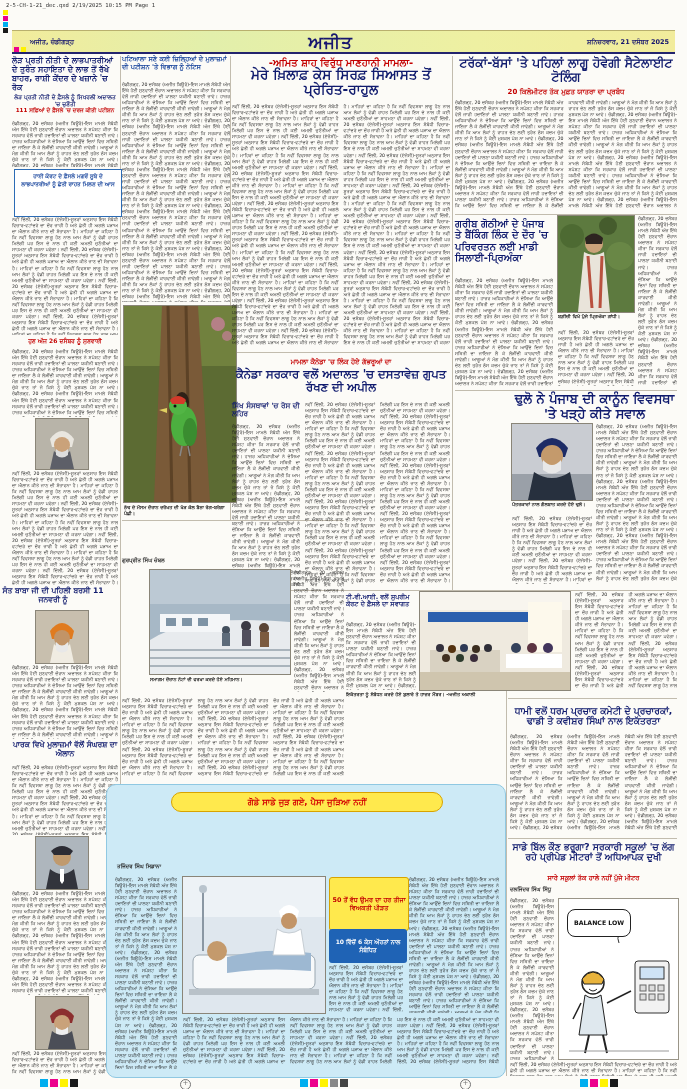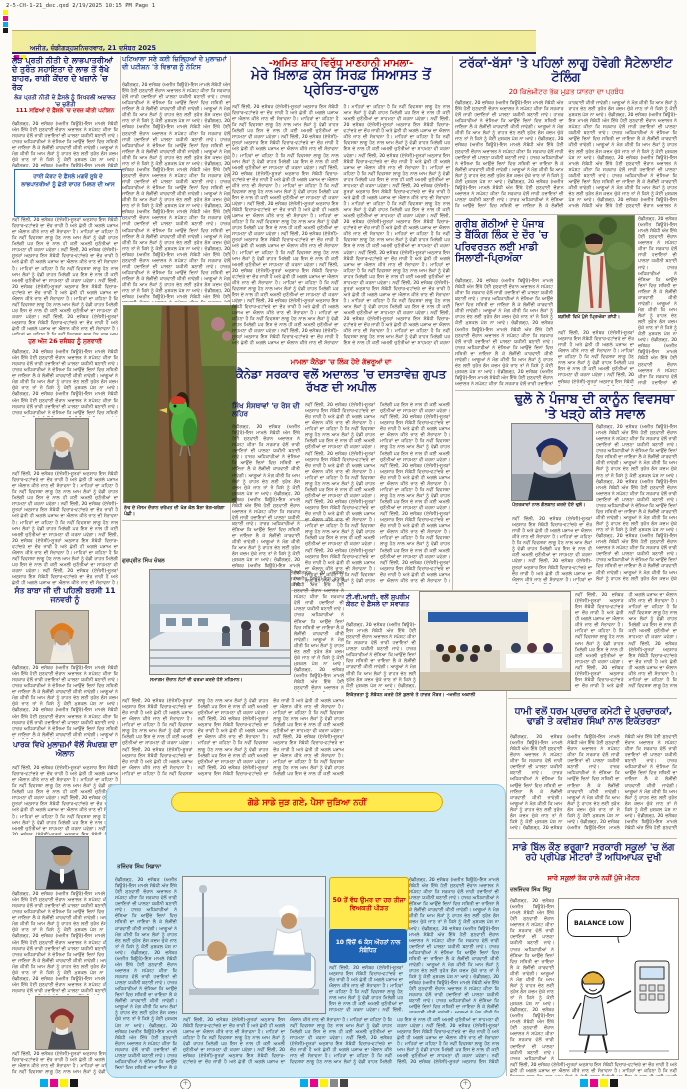--- a/index.html
+++ b/index.html
@@ -11,24 +11,24 @@
   .c3{column-count:3;column-gap:5px;}
   .headline{font-weight:bold;color:#101b6e;line-height:1.14;}
   .red{color:#c40000;}
   .navy{color:#101b6e;}
   .center{text-align:center;}
   .cap{font-size:4.8px;font-weight:bold;color:#141414;line-height:1.25;overflow:hidden;}
   .byline{font-size:5.4px;font-weight:bold;color:#222;}
   .ph{position:absolute;overflow:hidden;box-shadow:0 0 0 1px #8a8578;background:#cfcabc;}
   .vr{position:absolute;width:1px;background:#c2bcae;}
   .hrule{position:absolute;height:1px;background:#c2bcae;}
-  .masthead{position:absolute;left:12px;top:30px;width:524px;height:21px;
+  .masthead{position:absolute;left:12px;top:30px;width:663px;height:21px;
             background:linear-gradient(90deg,#f2ec9c,#e2efab 30%,#eef0a2 70%,#f2ec9c);
             border-top:1px solid #b9b06e;border-bottom:2px solid #23246e;
-            display:flex;align-items:flex-end;}
+            display:flex;align-items:center;}
   .mast-title{flex:1;text-align:center;font-size:17px;font-weight:bold;color:#16166e;letter-spacing:1px;}
   .mast-side{font-size:6.5px;font-weight:bold;color:#16166e;white-space:nowrap;}
   .highlightbox{border:1px solid #2b6bb5;background:#ffffff;color:#17449c;font-weight:bold;
                 font-size:5.6px;line-height:1.35;padding:3px;text-align:center;overflow:hidden;}
   .statY{background:#ffe94d;border:1px solid #d8a300;color:#c40000;font-weight:bold;
          font-size:6.4px;line-height:1.3;text-align:center;display:flex;align-items:center;
          justify-content:center;padding:2px;overflow:hidden;border-radius:3px;}
   .statB{background:#1f63b5;color:#ffffff;font-weight:bold;font-size:6px;line-height:1.3;
          text-align:center;display:flex;align-items:center;justify-content:center;padding:2px;
          overflow:hidden;border-radius:3px;}
@@ -56,20 +56,21 @@
   <div class="prepress">2-5-CH-1-21_dec.qxd   2/19/2025   10:15 PM   Page 1</div>
   <div class="sqs" style="left:3px;top:10px;background:#fff200"></div>
   <div class="sqs" style="left:3px;top:16px;background:#ec008c"></div>
   <div class="sqs" style="left:3px;top:22px;background:#00aeef"></div>
   <div class="sqs" style="left:3px;top:28px;background:#1a1a1a"></div>
 
   <div class="masthead">
     <div class="sqs" style="left:2px;top:8px;background:#ec008c;position:relative;display:inline-block"></div>
     <div class="sqs" style="left:4px;top:8px;background:#fff200;position:relative;display:inline-block"></div>
     <span class="mast-side" style="margin-left:8px">ਅਜੀਤ, ਚੰਡੀਗੜ੍ਹ</span>
+    <span class="mast-title">ਅਜੀਤ</span>
     <span class="mast-side" style="margin-right:6px">ਸ਼ਨਿਚਰਵਾਰ, 21 ਦਸੰਬਰ 2025</span>
   </div>
 
   <div class="vr" style="left:120px;top:56px;height:1018px"></div>
   <div class="vr" style="left:230px;top:56px;height:464px"></div>
   <div class="vr" style="left:452px;top:56px;height:534px"></div>
   <div class="vr" style="left:506px;top:592px;height:484px"></div>
   <div class="hrule" style="left:232px;top:352px;width:218px"></div>
   <div class="hrule" style="left:455px;top:214px;width:222px"></div>
   <div class="hrule" style="left:455px;top:390px;width:222px"></div>
@@ -91,21 +92,21 @@
     <svg width="52" height="50">
       <rect width="52" height="50" fill="#b8b4a9"></rect>
         <path d="M14 20 q12 -16 24 0 l-2 8 h-20 z" fill="#e9e6df"></path>
       <circle cx="26" cy="26" r="8" fill="#caa27a"></circle>
         <path d="M18 32 q8 8 16 0 l4 18 h-24 z" fill="#5d5f68"></path>
       <path d="M20 30 q6 6 12 0 l0 6 q-6 5 -12 0 z" fill="#ddd"></path>
     </svg>
   </div>
   <div class="abs bodytxt" style="left:12px;top:471px;width:106px;height:114px">ਨਵੀਂ ਦਿੱਲੀ, 20 ਦਸੰਬਰ (ਏਜੰਸੀ)-ਸੂਤਰਾਂ ਅਨੁਸਾਰ ਇਸ ਸੰਬੰਧੀ ਵਿਚਾਰ-ਵਟਾਂਦਰੇ ਦਾ ਦੌਰ ਜਾਰੀ ਹੈ ਅਤੇ ਛੇਤੀ ਹੀ ਅਗਲੇ ਪੜਾਅ ਦਾ ਐਲਾਨ ਕੀਤੇ ਜਾਣ ਦੀ ਸੰਭਾਵਨਾ ਹੈ। ਮਾਹਿਰਾਂ ਦਾ ਕਹਿਣਾ ਹੈ ਕਿ ਨਵੀਂ ਵਿਵਸਥਾ ਲਾਗੂ ਹੋਣ ਨਾਲ ਆਮ ਲੋਕਾਂ ਨੂੰ ਵੱਡੀ ਰਾਹਤ ਮਿਲੇਗੀ ਪਰ ਇਸ ਦੇ ਨਾਲ ਹੀ ਕਈ ਅਮਲੀ ਚੁਣੌਤੀਆਂ ਦਾ ਸਾਹਮਣਾ ਵੀ ਕਰਨਾ ਪਵੇਗਾ। ਨਵੀਂ ਦਿੱਲੀ, 20 ਦਸੰਬਰ (ਏਜੰਸੀ)-ਸੂਤਰਾਂ ਅਨੁਸਾਰ ਇਸ ਸੰਬੰਧੀ ਵਿਚਾਰ-ਵਟਾਂਦਰੇ ਦਾ ਦੌਰ ਜਾਰੀ ਹੈ ਅਤੇ ਛੇਤੀ ਹੀ ਅਗਲੇ ਪੜਾਅ ਦਾ ਐਲਾਨ ਕੀਤੇ ਜਾਣ ਦੀ ਸੰਭਾਵਨਾ ਹੈ। ਮਾਹਿਰਾਂ ਦਾ ਕਹਿਣਾ ਹੈ ਕਿ ਨਵੀਂ ਵਿਵਸਥਾ ਲਾਗੂ ਹੋਣ ਨਾਲ ਆਮ ਲੋਕਾਂ ਨੂੰ ਵੱਡੀ ਰਾਹਤ ਮਿਲੇਗੀ ਪਰ ਇਸ ਦੇ ਨਾਲ ਹੀ ਕਈ ਅਮਲੀ ਚੁਣੌਤੀਆਂ ਦਾ ਸਾਹਮਣਾ ਵੀ ਕਰਨਾ ਪਵੇਗਾ। ਨਵੀਂ ਦਿੱਲੀ, 20 ਦਸੰਬਰ (ਏਜੰਸੀ)-ਸੂਤਰਾਂ ਅਨੁਸਾਰ ਇਸ ਸੰਬੰਧੀ ਵਿਚਾਰ-ਵਟਾਂਦਰੇ ਦਾ ਦੌਰ ਜਾਰੀ ਹੈ ਅਤੇ ਛੇਤੀ ਹੀ ਅਗਲੇ ਪੜਾਅ ਦਾ ਐਲਾਨ ਕੀਤੇ ਜਾਣ ਦੀ ਸੰਭਾਵਨਾ ਹੈ। ਮਾਹਿਰਾਂ ਦਾ ਕਹਿਣਾ ਹੈ ਕਿ ਨਵੀਂ ਵਿਵਸਥਾ ਲਾਗੂ ਹੋਣ ਨਾਲ ਆਮ ਲੋਕਾਂ ਨੂੰ ਵੱਡੀ ਰਾਹਤ ਮਿਲੇਗੀ ਪਰ ਇਸ ਦੇ ਨਾਲ ਹੀ ਕਈ ਅਮਲੀ ਚੁਣੌਤੀਆਂ ਦਾ ਸਾਹਮਣਾ ਵੀ ਕਰਨਾ ਪਵੇਗਾ। ਨਵੀਂ ਦਿੱਲੀ, 20 ਦਸੰਬਰ (ਏਜੰਸੀ)-ਸੂਤਰਾਂ ਅਨੁਸਾਰ ਇਸ ਸੰਬੰਧੀ ਵਿਚਾਰ-ਵਟਾਂਦਰੇ ਦਾ ਦੌਰ ਜਾਰੀ ਹੈ ਅਤੇ ਛੇਤੀ ਹੀ ਅਗਲੇ ਪੜਾਅ ਦਾ ਐਲਾਨ ਕੀਤੇ ਜਾਣ ਦੀ ਸੰਭਾਵਨਾ ਹੈ। ਮਾਹਿਰਾਂ ਦਾ ਕਹਿਣਾ ਹੈ ਕਿ ਨਵੀਂ ਵਿਵਸਥਾ ਲਾਗੂ ਹੋਣ ਨਾਲ ਆਮ ਲੋਕਾਂ ਨੂੰ ਵੱਡੀ ਰਾਹਤ ਮਿਲੇਗੀ ਪਰ ਇਸ ਦੇ ਨਾਲ ਹੀ ਕਈ ਅਮਲੀ ਚੁਣੌਤੀਆਂ ਦਾ ਸਾਹਮਣਾ ਵੀ ਕਰਨਾ ਪਵੇਗਾ। ਨਵੀਂ ਦਿੱਲੀ, 20 ਦਸੰਬਰ (ਏਜੰਸੀ)-ਸੂਤਰਾਂ ਅਨੁਸਾਰ ਇਸ ਸੰਬੰਧੀ ਵਿਚਾਰ-ਵਟਾਂਦਰੇ ਦਾ ਦੌਰ ਜਾਰੀ ਹੈ ਅਤੇ ਛੇਤੀ ਹੀ ਅਗਲੇ ਪੜਾਅ ਦਾ ਐਲਾਨ ਕੀਤੇ ਜਾਣ ਦੀ ਸੰਭਾਵਨਾ ਹੈ। ਮਾਹਿਰਾਂ ਦਾ ਕਹਿਣਾ ਹੈ ਕਿ ਨਵੀਂ ਵਿਵਸਥਾ ਲਾਗੂ ਹੋਣ ਨਾਲ ਆਮ ਲੋਕਾਂ ਨੂੰ ਵੱਡੀ ਰਾਹਤ ਮਿਲੇਗੀ ਪਰ ਇਸ ਦੇ ਨਾਲ ਹੀ ਕਈ ਅਮਲੀ ਚੁਣੌਤੀਆਂ ਦਾ ਸਾਹਮਣਾ ਵੀ ਕਰਨਾ ਪਵੇਗਾ। ਨਵੀਂ ਦਿੱਲੀ, 20 ਦਸੰਬਰ (ਏਜੰਸੀ)-ਸੂਤਰਾਂ ਅਨੁਸਾਰ ਇਸ ਸੰਬੰਧੀ ਵਿਚਾਰ-ਵਟਾਂਦਰੇ ਦਾ ਦੌਰ ਜਾਰੀ ਹੈ ਅਤੇ ਛੇਤੀ ਹੀ ਅਗਲੇ ਪੜਾਅ ਦਾ ਐਲਾਨ ਕੀਤੇ ਜਾਣ ਦੀ ਸੰਭਾਵਨਾ ਹੈ। ਮਾਹਿਰਾਂ ਦਾ ਕਹਿਣਾ ਹੈ ਕਿ ਨਵੀਂ ਵਿਵਸਥਾ ਲਾਗੂ ਹੋਣ ਨਾਲ ਆਮ ਲੋਕਾਂ ਨੂੰ ਵੱਡੀ ਰਾਹਤ ਮਿਲੇਗੀ ਪਰ ਇਸ ਦੇ ਨਾਲ ਹੀ ਕਈ ਅਮਲੀ ਚੁਣੌਤੀਆਂ ਦਾ ਸਾਹਮਣਾ ਵੀ ਕਰਨਾ ਪਵੇਗਾ।</div>
 
-  <div class="abs headline center" style="left:12px;top:587px;width:106px;height:22px;font-size:7.6px">ਸੰਤ ਬਾਬਾ ਜੀ ਦੀ ਪਹਿਲੀ ਬਰਸੀ 11 ਜਨਵਰੀ ਨੂੰ</div>
+  <div class="abs headline center" style="left:0;top:587px;width:106px;height:22px;font-size:7.6px">ਸੰਤ ਬਾਬਾ ਜੀ ਦੀ ਪਹਿਲੀ ਬਰਸੀ 11 ਜਨਵਰੀ ਨੂੰ</div>
   <div class="ph" style="left:36px;top:611px;width:52px;height:52px">
     <svg width="52" height="52">
       <rect width="52" height="52" fill="#c8bfae"></rect>
         <path d="M14 20 q12 -16 24 0 l-2 8 h-20 z" fill="#e07b1f"></path>
       <circle cx="26" cy="27" r="8" fill="#c29467"></circle>
         <path d="M18 33 q8 8 16 0 l4 19 h-24 z" fill="#f0ece2"></path>
       <path d="M20 31 q6 7 12 0 l0 8 q-6 5 -12 0 z" fill="#e8e8e8"></path>
     </svg>
   </div>
   <div class="abs bodytxt" style="left:12px;top:665px;width:106px;height:74px">ਚੰਡੀਗੜ੍ਹ, 20 ਦਸੰਬਰ (ਅਜੀਤ ਬਿਊਰੋ)-ਇਸ ਮਾਮਲੇ ਸੰਬੰਧੀ ਅੱਜ ਇੱਥੇ ਹੋਈ ਸੁਣਵਾਈ ਦੌਰਾਨ ਅਦਾਲਤ ਨੇ ਸਪੱਸ਼ਟ ਕੀਤਾ ਕਿ ਸਰਕਾਰ ਵੱਲੋਂ ਜਾਰੀ ਹਦਾਇਤਾਂ ਦੀ ਪਾਲਣਾ ਯਕੀਨੀ ਬਣਾਈ ਜਾਵੇ। ਹਾਜ਼ਰ ਅਧਿਕਾਰੀਆਂ ਨੇ ਦੱਸਿਆ ਕਿ ਆਉਂਦੇ ਦਿਨਾਂ ਵਿਚ ਸਥਿਤੀ ਦਾ ਜਾਇਜ਼ਾ ਲੈ ਕੇ ਲੋੜੀਂਦੀ ਕਾਰਵਾਈ ਕੀਤੀ ਜਾਵੇਗੀ। ਆਗੂਆਂ ਨੇ ਮੰਗ ਕੀਤੀ ਕਿ ਆਮ ਲੋਕਾਂ ਨੂੰ ਰਾਹਤ ਦੇਣ ਲਈ ਤੁਰੰਤ ਠੋਸ ਕਦਮ ਚੁੱਕੇ ਜਾਣ ਤਾਂ ਜੋ ਕਿਸੇ ਨੂੰ ਕੋਈ ਮੁਸ਼ਕਲ ਪੇਸ਼ ਨਾ ਆਵੇ। ਚੰਡੀਗੜ੍ਹ, 20 ਦਸੰਬਰ (ਅਜੀਤ ਬਿਊਰੋ)-ਇਸ ਮਾਮਲੇ ਸੰਬੰਧੀ ਅੱਜ ਇੱਥੇ ਹੋਈ ਸੁਣਵਾਈ ਦੌਰਾਨ ਅਦਾਲਤ ਨੇ ਸਪੱਸ਼ਟ ਕੀਤਾ ਕਿ ਸਰਕਾਰ ਵੱਲੋਂ ਜਾਰੀ ਹਦਾਇਤਾਂ ਦੀ ਪਾਲਣਾ ਯਕੀਨੀ ਬਣਾਈ ਜਾਵੇ। ਹਾਜ਼ਰ ਅਧਿਕਾਰੀਆਂ ਨੇ ਦੱਸਿਆ ਕਿ ਆਉਂਦੇ ਦਿਨਾਂ ਵਿਚ ਸਥਿਤੀ ਦਾ ਜਾਇਜ਼ਾ ਲੈ ਕੇ ਲੋੜੀਂਦੀ ਕਾਰਵਾਈ ਕੀਤੀ ਜਾਵੇਗੀ। ਆਗੂਆਂ ਨੇ ਮੰਗ ਕੀਤੀ ਕਿ ਆਮ ਲੋਕਾਂ ਨੂੰ ਰਾਹਤ ਦੇਣ ਲਈ ਤੁਰੰਤ ਠੋਸ ਕਦਮ ਚੁੱਕੇ ਜਾਣ ਤਾਂ ਜੋ ਕਿਸੇ ਨੂੰ ਕੋਈ ਮੁਸ਼ਕਲ ਪੇਸ਼ ਨਾ ਆਵੇ। ਚੰਡੀਗੜ੍ਹ, 20 ਦਸੰਬਰ (ਅਜੀਤ ਬਿਊਰੋ)-ਇਸ ਮਾਮਲੇ ਸੰਬੰਧੀ ਅੱਜ ਇੱਥੇ ਹੋਈ ਸੁਣਵਾਈ ਦੌਰਾਨ ਅਦਾਲਤ ਨੇ ਸਪੱਸ਼ਟ ਕੀਤਾ ਕਿ ਸਰਕਾਰ ਵੱਲੋਂ ਜਾਰੀ ਹਦਾਇਤਾਂ ਦੀ ਪਾਲਣਾ ਯਕੀਨੀ ਬਣਾਈ ਜਾਵੇ। ਹਾਜ਼ਰ ਅਧਿਕਾਰੀਆਂ ਨੇ ਦੱਸਿਆ ਕਿ ਆਉਂਦੇ ਦਿਨਾਂ ਵਿਚ ਸਥਿਤੀ ਦਾ ਜਾਇਜ਼ਾ ਲੈ ਕੇ ਲੋੜੀਂਦੀ ਕਾਰਵਾਈ ਕੀਤੀ ਜਾਵੇਗੀ। ਆਗੂਆਂ ਨੇ ਮੰਗ ਕੀਤੀ ਕਿ ਆਮ ਲੋਕਾਂ ਨੂੰ ਰਾਹਤ ਦੇਣ ਲਈ ਤੁਰੰਤ ਠੋਸ ਕਦਮ ਚੁੱਕੇ ਜਾਣ ਤਾਂ ਜੋ ਕਿਸੇ ਨੂੰ ਕੋਈ ਮੁਸ਼ਕਲ ਪੇਸ਼ ਨਾ ਆਵੇ। ਚੰਡੀਗੜ੍ਹ, 20 ਦਸੰਬਰ (ਅਜੀਤ ਬਿਊਰੋ)-ਇਸ ਮਾਮਲੇ ਸੰਬੰਧੀ ਅੱਜ ਇੱਥੇ ਹੋਈ ਸੁਣਵਾਈ ਦੌਰਾਨ ਅਦਾਲਤ ਨੇ ਸਪੱਸ਼ਟ ਕੀਤਾ ਕਿ ਸਰਕਾਰ ਵੱਲੋਂ ਜਾਰੀ ਹਦਾਇਤਾਂ ਦੀ ਪਾਲਣਾ ਯਕੀਨੀ ਬਣਾਈ ਜਾਵੇ। ਹਾਜ਼ਰ ਅਧਿਕਾਰੀਆਂ ਨੇ ਦੱਸਿਆ ਕਿ ਆਉਂਦੇ ਦਿਨਾਂ ਵਿਚ ਸਥਿਤੀ ਦਾ ਜਾਇਜ਼ਾ ਲੈ ਕੇ ਲੋੜੀਂਦੀ ਕਾਰਵਾਈ ਕੀਤੀ ਜਾਵੇਗੀ। ਆਗੂਆਂ ਨੇ ਮੰਗ ਕੀਤੀ ਕਿ ਆਮ ਲੋਕਾਂ ਨੂੰ ਰਾਹਤ ਦੇਣ ਲਈ ਤੁਰੰਤ ਠੋਸ ਕਦਮ ਚੁੱਕੇ ਜਾਣ ਤਾਂ ਜੋ ਕਿਸੇ ਨੂੰ ਕੋਈ ਮੁਸ਼ਕਲ ਪੇਸ਼ ਨਾ ਆਵੇ।</div>
@@ -153,21 +154,21 @@
       <path d="M58 140 l-2 10 M64 140 l2 10" stroke="#888" stroke-width="1.5"></path>
     </svg>
   </div>
   <div class="abs cap" style="left:124px;top:505px;width:112px;height:13px">ਠੰਢ ਦੇ ਮੌਸਮ ਦੌਰਾਨ ਦਰੱਖਤ ਦੀ ਖੋੜ ਕੋਲ ਬੈਠਾ ਰੰਗ-ਬਰੰਗਾ ਪੰਛੀ।</div>
 
   <div class="abs red center" style="left:232px;top:57px;width:218px;height:9px;font-size:10px;font-weight:bold">-ਅਮਿਤ ਸ਼ਾਹ ਵਿਰੁੱਧ ਮਾਣਹਾਨੀ ਮਾਮਲਾ-</div>
   <div class="abs headline center" style="left:232px;top:67px;width:218px;height:34px;font-size:13.6px">ਮੇਰੇ ਖ਼ਿਲਾਫ਼ ਕੇਸ ਸਿਰਫ਼ ਸਿਆਸਤ ਤੋਂ ਪ੍ਰੇਰਿਤ-ਰਾਹੁਲ</div>
   <div class="abs bodytxt c2" style="left:232px;top:104px;width:218px;height:244px">ਨਵੀਂ ਦਿੱਲੀ, 20 ਦਸੰਬਰ (ਏਜੰਸੀ)-ਸੂਤਰਾਂ ਅਨੁਸਾਰ ਇਸ ਸੰਬੰਧੀ ਵਿਚਾਰ-ਵਟਾਂਦਰੇ ਦਾ ਦੌਰ ਜਾਰੀ ਹੈ ਅਤੇ ਛੇਤੀ ਹੀ ਅਗਲੇ ਪੜਾਅ ਦਾ ਐਲਾਨ ਕੀਤੇ ਜਾਣ ਦੀ ਸੰਭਾਵਨਾ ਹੈ। ਮਾਹਿਰਾਂ ਦਾ ਕਹਿਣਾ ਹੈ ਕਿ ਨਵੀਂ ਵਿਵਸਥਾ ਲਾਗੂ ਹੋਣ ਨਾਲ ਆਮ ਲੋਕਾਂ ਨੂੰ ਵੱਡੀ ਰਾਹਤ ਮਿਲੇਗੀ ਪਰ ਇਸ ਦੇ ਨਾਲ ਹੀ ਕਈ ਅਮਲੀ ਚੁਣੌਤੀਆਂ ਦਾ ਸਾਹਮਣਾ ਵੀ ਕਰਨਾ ਪਵੇਗਾ। ਨਵੀਂ ਦਿੱਲੀ, 20 ਦਸੰਬਰ (ਏਜੰਸੀ)-ਸੂਤਰਾਂ ਅਨੁਸਾਰ ਇਸ ਸੰਬੰਧੀ ਵਿਚਾਰ-ਵਟਾਂਦਰੇ ਦਾ ਦੌਰ ਜਾਰੀ ਹੈ ਅਤੇ ਛੇਤੀ ਹੀ ਅਗਲੇ ਪੜਾਅ ਦਾ ਐਲਾਨ ਕੀਤੇ ਜਾਣ ਦੀ ਸੰਭਾਵਨਾ ਹੈ। ਮਾਹਿਰਾਂ ਦਾ ਕਹਿਣਾ ਹੈ ਕਿ ਨਵੀਂ ਵਿਵਸਥਾ ਲਾਗੂ ਹੋਣ ਨਾਲ ਆਮ ਲੋਕਾਂ ਨੂੰ ਵੱਡੀ ਰਾਹਤ ਮਿਲੇਗੀ ਪਰ ਇਸ ਦੇ ਨਾਲ ਹੀ ਕਈ ਅਮਲੀ ਚੁਣੌਤੀਆਂ ਦਾ ਸਾਹਮਣਾ ਵੀ ਕਰਨਾ ਪਵੇਗਾ। ਨਵੀਂ ਦਿੱਲੀ, 20 ਦਸੰਬਰ (ਏਜੰਸੀ)-ਸੂਤਰਾਂ ਅਨੁਸਾਰ ਇਸ ਸੰਬੰਧੀ ਵਿਚਾਰ-ਵਟਾਂਦਰੇ ਦਾ ਦੌਰ ਜਾਰੀ ਹੈ ਅਤੇ ਛੇਤੀ ਹੀ ਅਗਲੇ ਪੜਾਅ ਦਾ ਐਲਾਨ ਕੀਤੇ ਜਾਣ ਦੀ ਸੰਭਾਵਨਾ ਹੈ। ਮਾਹਿਰਾਂ ਦਾ ਕਹਿਣਾ ਹੈ ਕਿ ਨਵੀਂ ਵਿਵਸਥਾ ਲਾਗੂ ਹੋਣ ਨਾਲ ਆਮ ਲੋਕਾਂ ਨੂੰ ਵੱਡੀ ਰਾਹਤ ਮਿਲੇਗੀ ਪਰ ਇਸ ਦੇ ਨਾਲ ਹੀ ਕਈ ਅਮਲੀ ਚੁਣੌਤੀਆਂ ਦਾ ਸਾਹਮਣਾ ਵੀ ਕਰਨਾ ਪਵੇਗਾ। ਨਵੀਂ ਦਿੱਲੀ, 20 ਦਸੰਬਰ (ਏਜੰਸੀ)-ਸੂਤਰਾਂ ਅਨੁਸਾਰ ਇਸ ਸੰਬੰਧੀ ਵਿਚਾਰ-ਵਟਾਂਦਰੇ ਦਾ ਦੌਰ ਜਾਰੀ ਹੈ ਅਤੇ ਛੇਤੀ ਹੀ ਅਗਲੇ ਪੜਾਅ ਦਾ ਐਲਾਨ ਕੀਤੇ ਜਾਣ ਦੀ ਸੰਭਾਵਨਾ ਹੈ। ਮਾਹਿਰਾਂ ਦਾ ਕਹਿਣਾ ਹੈ ਕਿ ਨਵੀਂ ਵਿਵਸਥਾ ਲਾਗੂ ਹੋਣ ਨਾਲ ਆਮ ਲੋਕਾਂ ਨੂੰ ਵੱਡੀ ਰਾਹਤ ਮਿਲੇਗੀ ਪਰ ਇਸ ਦੇ ਨਾਲ ਹੀ ਕਈ ਅਮਲੀ ਚੁਣੌਤੀਆਂ ਦਾ ਸਾਹਮਣਾ ਵੀ ਕਰਨਾ ਪਵੇਗਾ। ਨਵੀਂ ਦਿੱਲੀ, 20 ਦਸੰਬਰ (ਏਜੰਸੀ)-ਸੂਤਰਾਂ ਅਨੁਸਾਰ ਇਸ ਸੰਬੰਧੀ ਵਿਚਾਰ-ਵਟਾਂਦਰੇ ਦਾ ਦੌਰ ਜਾਰੀ ਹੈ ਅਤੇ ਛੇਤੀ ਹੀ ਅਗਲੇ ਪੜਾਅ ਦਾ ਐਲਾਨ ਕੀਤੇ ਜਾਣ ਦੀ ਸੰਭਾਵਨਾ ਹੈ। ਮਾਹਿਰਾਂ ਦਾ ਕਹਿਣਾ ਹੈ ਕਿ ਨਵੀਂ ਵਿਵਸਥਾ ਲਾਗੂ ਹੋਣ ਨਾਲ ਆਮ ਲੋਕਾਂ ਨੂੰ ਵੱਡੀ ਰਾਹਤ ਮਿਲੇਗੀ ਪਰ ਇਸ ਦੇ ਨਾਲ ਹੀ ਕਈ ਅਮਲੀ ਚੁਣੌਤੀਆਂ ਦਾ ਸਾਹਮਣਾ ਵੀ ਕਰਨਾ ਪਵੇਗਾ। ਨਵੀਂ ਦਿੱਲੀ, 20 ਦਸੰਬਰ (ਏਜੰਸੀ)-ਸੂਤਰਾਂ ਅਨੁਸਾਰ ਇਸ ਸੰਬੰਧੀ ਵਿਚਾਰ-ਵਟਾਂਦਰੇ ਦਾ ਦੌਰ ਜਾਰੀ ਹੈ ਅਤੇ ਛੇਤੀ ਹੀ ਅਗਲੇ ਪੜਾਅ ਦਾ ਐਲਾਨ ਕੀਤੇ ਜਾਣ ਦੀ ਸੰਭਾਵਨਾ ਹੈ। ਮਾਹਿਰਾਂ ਦਾ ਕਹਿਣਾ ਹੈ ਕਿ ਨਵੀਂ ਵਿਵਸਥਾ ਲਾਗੂ ਹੋਣ ਨਾਲ ਆਮ ਲੋਕਾਂ ਨੂੰ ਵੱਡੀ ਰਾਹਤ ਮਿਲੇਗੀ ਪਰ ਇਸ ਦੇ ਨਾਲ ਹੀ ਕਈ ਅਮਲੀ ਚੁਣੌਤੀਆਂ ਦਾ ਸਾਹਮਣਾ ਵੀ ਕਰਨਾ ਪਵੇਗਾ। ਨਵੀਂ ਦਿੱਲੀ, 20 ਦਸੰਬਰ (ਏਜੰਸੀ)-ਸੂਤਰਾਂ ਅਨੁਸਾਰ ਇਸ ਸੰਬੰਧੀ ਵਿਚਾਰ-ਵਟਾਂਦਰੇ ਦਾ ਦੌਰ ਜਾਰੀ ਹੈ ਅਤੇ ਛੇਤੀ ਹੀ ਅਗਲੇ ਪੜਾਅ ਦਾ ਐਲਾਨ ਕੀਤੇ ਜਾਣ ਦੀ ਸੰਭਾਵਨਾ ਹੈ। ਮਾਹਿਰਾਂ ਦਾ ਕਹਿਣਾ ਹੈ ਕਿ ਨਵੀਂ ਵਿਵਸਥਾ ਲਾਗੂ ਹੋਣ ਨਾਲ ਆਮ ਲੋਕਾਂ ਨੂੰ ਵੱਡੀ ਰਾਹਤ ਮਿਲੇਗੀ ਪਰ ਇਸ ਦੇ ਨਾਲ ਹੀ ਕਈ ਅਮਲੀ ਚੁਣੌਤੀਆਂ ਦਾ ਸਾਹਮਣਾ ਵੀ ਕਰਨਾ ਪਵੇਗਾ। ਨਵੀਂ ਦਿੱਲੀ, 20 ਦਸੰਬਰ (ਏਜੰਸੀ)-ਸੂਤਰਾਂ ਅਨੁਸਾਰ ਇਸ ਸੰਬੰਧੀ ਵਿਚਾਰ-ਵਟਾਂਦਰੇ ਦਾ ਦੌਰ ਜਾਰੀ ਹੈ ਅਤੇ ਛੇਤੀ ਹੀ ਅਗਲੇ ਪੜਾਅ ਦਾ ਐਲਾਨ ਕੀਤੇ ਜਾਣ ਦੀ ਸੰਭਾਵਨਾ ਹੈ। ਮਾਹਿਰਾਂ ਦਾ ਕਹਿਣਾ ਹੈ ਕਿ ਨਵੀਂ ਵਿਵਸਥਾ ਲਾਗੂ ਹੋਣ ਨਾਲ ਆਮ ਲੋਕਾਂ ਨੂੰ ਵੱਡੀ ਰਾਹਤ ਮਿਲੇਗੀ ਪਰ ਇਸ ਦੇ ਨਾਲ ਹੀ ਕਈ ਅਮਲੀ ਚੁਣੌਤੀਆਂ ਦਾ ਸਾਹਮਣਾ ਵੀ ਕਰਨਾ ਪਵੇਗਾ। ਨਵੀਂ ਦਿੱਲੀ, 20 ਦਸੰਬਰ (ਏਜੰਸੀ)-ਸੂਤਰਾਂ ਅਨੁਸਾਰ ਇਸ ਸੰਬੰਧੀ ਵਿਚਾਰ-ਵਟਾਂਦਰੇ ਦਾ ਦੌਰ ਜਾਰੀ ਹੈ ਅਤੇ ਛੇਤੀ ਹੀ ਅਗਲੇ ਪੜਾਅ ਦਾ ਐਲਾਨ ਕੀਤੇ ਜਾਣ ਦੀ ਸੰਭਾਵਨਾ ਹੈ। ਮਾਹਿਰਾਂ ਦਾ ਕਹਿਣਾ ਹੈ ਕਿ ਨਵੀਂ ਵਿਵਸਥਾ ਲਾਗੂ ਹੋਣ ਨਾਲ ਆਮ ਲੋਕਾਂ ਨੂੰ ਵੱਡੀ ਰਾਹਤ ਮਿਲੇਗੀ ਪਰ ਇਸ ਦੇ ਨਾਲ ਹੀ ਕਈ ਅਮਲੀ ਚੁਣੌਤੀਆਂ ਦਾ ਸਾਹਮਣਾ ਵੀ ਕਰਨਾ ਪਵੇਗਾ। ਨਵੀਂ ਦਿੱਲੀ, 20 ਦਸੰਬਰ (ਏਜੰਸੀ)-ਸੂਤਰਾਂ ਅਨੁਸਾਰ ਇਸ ਸੰਬੰਧੀ ਵਿਚਾਰ-ਵਟਾਂਦਰੇ ਦਾ ਦੌਰ ਜਾਰੀ ਹੈ ਅਤੇ ਛੇਤੀ ਹੀ ਅਗਲੇ ਪੜਾਅ ਦਾ ਐਲਾਨ ਕੀਤੇ ਜਾਣ ਦੀ ਸੰਭਾਵਨਾ ਹੈ। ਮਾਹਿਰਾਂ ਦਾ ਕਹਿਣਾ ਹੈ ਕਿ ਨਵੀਂ ਵਿਵਸਥਾ ਲਾਗੂ ਹੋਣ ਨਾਲ ਆਮ ਲੋਕਾਂ ਨੂੰ ਵੱਡੀ ਰਾਹਤ ਮਿਲੇਗੀ ਪਰ ਇਸ ਦੇ ਨਾਲ ਹੀ ਕਈ ਅਮਲੀ ਚੁਣੌਤੀਆਂ ਦਾ ਸਾਹਮਣਾ ਵੀ ਕਰਨਾ ਪਵੇਗਾ। ਨਵੀਂ ਦਿੱਲੀ, 20 ਦਸੰਬਰ (ਏਜੰਸੀ)-ਸੂਤਰਾਂ ਅਨੁਸਾਰ ਇਸ ਸੰਬੰਧੀ ਵਿਚਾਰ-ਵਟਾਂਦਰੇ ਦਾ ਦੌਰ ਜਾਰੀ ਹੈ ਅਤੇ ਛੇਤੀ ਹੀ ਅਗਲੇ ਪੜਾਅ ਦਾ ਐਲਾਨ ਕੀਤੇ ਜਾਣ ਦੀ ਸੰਭਾਵਨਾ ਹੈ। ਮਾਹਿਰਾਂ ਦਾ ਕਹਿਣਾ ਹੈ ਕਿ ਨਵੀਂ ਵਿਵਸਥਾ ਲਾਗੂ ਹੋਣ ਨਾਲ ਆਮ ਲੋਕਾਂ ਨੂੰ ਵੱਡੀ ਰਾਹਤ ਮਿਲੇਗੀ ਪਰ ਇਸ ਦੇ ਨਾਲ ਹੀ ਕਈ ਅਮਲੀ ਚੁਣੌਤੀਆਂ ਦਾ ਸਾਹਮਣਾ ਵੀ ਕਰਨਾ ਪਵੇਗਾ। ਨਵੀਂ ਦਿੱਲੀ, 20 ਦਸੰਬਰ (ਏਜੰਸੀ)-ਸੂਤਰਾਂ ਅਨੁਸਾਰ ਇਸ ਸੰਬੰਧੀ ਵਿਚਾਰ-ਵਟਾਂਦਰੇ ਦਾ ਦੌਰ ਜਾਰੀ ਹੈ ਅਤੇ ਛੇਤੀ ਹੀ ਅਗਲੇ ਪੜਾਅ ਦਾ ਐਲਾਨ ਕੀਤੇ ਜਾਣ ਦੀ ਸੰਭਾਵਨਾ ਹੈ। ਮਾਹਿਰਾਂ ਦਾ ਕਹਿਣਾ ਹੈ ਕਿ ਨਵੀਂ ਵਿਵਸਥਾ ਲਾਗੂ ਹੋਣ ਨਾਲ ਆਮ ਲੋਕਾਂ ਨੂੰ ਵੱਡੀ ਰਾਹਤ ਮਿਲੇਗੀ ਪਰ ਇਸ ਦੇ ਨਾਲ ਹੀ ਕਈ ਅਮਲੀ ਚੁਣੌਤੀਆਂ ਦਾ ਸਾਹਮਣਾ ਵੀ ਕਰਨਾ ਪਵੇਗਾ। ਨਵੀਂ ਦਿੱਲੀ, 20 ਦਸੰਬਰ (ਏਜੰਸੀ)-ਸੂਤਰਾਂ ਅਨੁਸਾਰ ਇਸ ਸੰਬੰਧੀ ਵਿਚਾਰ-ਵਟਾਂਦਰੇ ਦਾ ਦੌਰ ਜਾਰੀ ਹੈ ਅਤੇ ਛੇਤੀ ਹੀ ਅਗਲੇ ਪੜਾਅ ਦਾ ਐਲਾਨ ਕੀਤੇ ਜਾਣ ਦੀ ਸੰਭਾਵਨਾ ਹੈ। ਮਾਹਿਰਾਂ ਦਾ ਕਹਿਣਾ ਹੈ ਕਿ ਨਵੀਂ ਵਿਵਸਥਾ ਲਾਗੂ ਹੋਣ ਨਾਲ ਆਮ ਲੋਕਾਂ ਨੂੰ ਵੱਡੀ ਰਾਹਤ ਮਿਲੇਗੀ ਪਰ ਇਸ ਦੇ ਨਾਲ ਹੀ ਕਈ ਅਮਲੀ ਚੁਣੌਤੀਆਂ ਦਾ ਸਾਹਮਣਾ ਵੀ ਕਰਨਾ ਪਵੇਗਾ। ਨਵੀਂ ਦਿੱਲੀ, 20 ਦਸੰਬਰ (ਏਜੰਸੀ)-ਸੂਤਰਾਂ ਅਨੁਸਾਰ ਇਸ ਸੰਬੰਧੀ ਵਿਚਾਰ-ਵਟਾਂਦਰੇ ਦਾ ਦੌਰ ਜਾਰੀ ਹੈ ਅਤੇ ਛੇਤੀ ਹੀ ਅਗਲੇ ਪੜਾਅ ਦਾ ਐਲਾਨ ਕੀਤੇ ਜਾਣ ਦੀ ਸੰਭਾਵਨਾ ਹੈ। ਮਾਹਿਰਾਂ ਦਾ ਕਹਿਣਾ ਹੈ ਕਿ ਨਵੀਂ ਵਿਵਸਥਾ ਲਾਗੂ ਹੋਣ ਨਾਲ ਆਮ ਲੋਕਾਂ ਨੂੰ ਵੱਡੀ ਰਾਹਤ ਮਿਲੇਗੀ ਪਰ ਇਸ ਦੇ ਨਾਲ ਹੀ ਕਈ ਅਮਲੀ ਚੁਣੌਤੀਆਂ ਦਾ ਸਾਹਮਣਾ ਵੀ ਕਰਨਾ ਪਵੇਗਾ। ਨਵੀਂ ਦਿੱਲੀ, 20 ਦਸੰਬਰ (ਏਜੰਸੀ)-ਸੂਤਰਾਂ ਅਨੁਸਾਰ ਇਸ ਸੰਬੰਧੀ ਵਿਚਾਰ-ਵਟਾਂਦਰੇ ਦਾ ਦੌਰ ਜਾਰੀ ਹੈ ਅਤੇ ਛੇਤੀ ਹੀ ਅਗਲੇ ਪੜਾਅ ਦਾ ਐਲਾਨ ਕੀਤੇ ਜਾਣ ਦੀ ਸੰਭਾਵਨਾ ਹੈ। ਮਾਹਿਰਾਂ ਦਾ ਕਹਿਣਾ ਹੈ ਕਿ ਨਵੀਂ ਵਿਵਸਥਾ ਲਾਗੂ ਹੋਣ ਨਾਲ ਆਮ ਲੋਕਾਂ ਨੂੰ ਵੱਡੀ ਰਾਹਤ ਮਿਲੇਗੀ ਪਰ ਇਸ ਦੇ ਨਾਲ ਹੀ ਕਈ ਅਮਲੀ ਚੁਣੌਤੀਆਂ ਦਾ ਸਾਹਮਣਾ ਵੀ ਕਰਨਾ ਪਵੇਗਾ। ਨਵੀਂ ਦਿੱਲੀ, 20 ਦਸੰਬਰ (ਏਜੰਸੀ)-ਸੂਤਰਾਂ ਅਨੁਸਾਰ ਇਸ ਸੰਬੰਧੀ ਵਿਚਾਰ-ਵਟਾਂਦਰੇ ਦਾ ਦੌਰ ਜਾਰੀ ਹੈ ਅਤੇ ਛੇਤੀ ਹੀ ਅਗਲੇ ਪੜਾਅ ਦਾ ਐਲਾਨ ਕੀਤੇ ਜਾਣ ਦੀ ਸੰਭਾਵਨਾ ਹੈ। ਮਾਹਿਰਾਂ ਦਾ ਕਹਿਣਾ ਹੈ ਕਿ ਨਵੀਂ ਵਿਵਸਥਾ ਲਾਗੂ ਹੋਣ ਨਾਲ ਆਮ ਲੋਕਾਂ ਨੂੰ ਵੱਡੀ ਰਾਹਤ ਮਿਲੇਗੀ ਪਰ ਇਸ ਦੇ ਨਾਲ ਹੀ ਕਈ ਅਮਲੀ ਚੁਣੌਤੀਆਂ ਦਾ ਸਾਹਮਣਾ ਵੀ ਕਰਨਾ ਪਵੇਗਾ। ਨਵੀਂ ਦਿੱਲੀ, 20 ਦਸੰਬਰ (ਏਜੰਸੀ)-ਸੂਤਰਾਂ ਅਨੁਸਾਰ ਇਸ ਸੰਬੰਧੀ ਵਿਚਾਰ-ਵਟਾਂਦਰੇ ਦਾ ਦੌਰ ਜਾਰੀ ਹੈ ਅਤੇ ਛੇਤੀ ਹੀ ਅਗਲੇ ਪੜਾਅ ਦਾ ਐਲਾਨ ਕੀਤੇ ਜਾਣ ਦੀ ਸੰਭਾਵਨਾ ਹੈ। ਮਾਹਿਰਾਂ ਦਾ ਕਹਿਣਾ ਹੈ ਕਿ ਨਵੀਂ ਵਿਵਸਥਾ ਲਾਗੂ ਹੋਣ ਨਾਲ ਆਮ ਲੋਕਾਂ ਨੂੰ ਵੱਡੀ ਰਾਹਤ ਮਿਲੇਗੀ ਪਰ ਇਸ ਦੇ ਨਾਲ ਹੀ ਕਈ ਅਮਲੀ ਚੁਣੌਤੀਆਂ ਦਾ ਸਾਹਮਣਾ ਵੀ ਕਰਨਾ ਪਵੇਗਾ। ਨਵੀਂ ਦਿੱਲੀ, 20 ਦਸੰਬਰ (ਏਜੰਸੀ)-ਸੂਤਰਾਂ ਅਨੁਸਾਰ ਇਸ ਸੰਬੰਧੀ ਵਿਚਾਰ-ਵਟਾਂਦਰੇ ਦਾ ਦੌਰ ਜਾਰੀ ਹੈ ਅਤੇ ਛੇਤੀ ਹੀ ਅਗਲੇ ਪੜਾਅ ਦਾ ਐਲਾਨ ਕੀਤੇ ਜਾਣ ਦੀ ਸੰਭਾਵਨਾ ਹੈ। ਮਾਹਿਰਾਂ ਦਾ ਕਹਿਣਾ ਹੈ ਕਿ ਨਵੀਂ ਵਿਵਸਥਾ ਲਾਗੂ ਹੋਣ ਨਾਲ ਆਮ ਲੋਕਾਂ ਨੂੰ ਵੱਡੀ ਰਾਹਤ ਮਿਲੇਗੀ ਪਰ ਇਸ ਦੇ ਨਾਲ ਹੀ ਕਈ ਅਮਲੀ ਚੁਣੌਤੀਆਂ ਦਾ ਸਾਹਮਣਾ ਵੀ ਕਰਨਾ ਪਵੇਗਾ।</div>
 
   <div class="abs headline center" style="left:455px;top:56px;width:222px;height:30px;font-size:12.4px">ਟਰੱਕਾਂ-ਬੱਸਾਂ 'ਤੇ ਪਹਿਲਾਂ ਲਾਗੂ ਹੋਵੇਗੀ ਸੈਟੇਲਾਈਟ ਟੋਲਿੰਗ</div>
-  <div class="abs red center" style="left:455px;top:88px;width:222px;height:10px;font-size:7px;font-weight:normal">20 ਕਿਲੋਮੀਟਰ ਤੱਕ ਮੁਫ਼ਤ ਯਾਤਰਾ ਦਾ ਪ੍ਰਬੰਧ</div>
+  <div class="abs red center" style="left:455px;top:88px;width:222px;height:10px;font-size:7px;font-weight:bold">20 ਕਿਲੋਮੀਟਰ ਤੱਕ ਮੁਫ਼ਤ ਯਾਤਰਾ ਦਾ ਪ੍ਰਬੰਧ</div>
   <div class="abs bodytxt c2" style="left:455px;top:100px;width:222px;height:110px">ਚੰਡੀਗੜ੍ਹ, 20 ਦਸੰਬਰ (ਅਜੀਤ ਬਿਊਰੋ)-ਇਸ ਮਾਮਲੇ ਸੰਬੰਧੀ ਅੱਜ ਇੱਥੇ ਹੋਈ ਸੁਣਵਾਈ ਦੌਰਾਨ ਅਦਾਲਤ ਨੇ ਸਪੱਸ਼ਟ ਕੀਤਾ ਕਿ ਸਰਕਾਰ ਵੱਲੋਂ ਜਾਰੀ ਹਦਾਇਤਾਂ ਦੀ ਪਾਲਣਾ ਯਕੀਨੀ ਬਣਾਈ ਜਾਵੇ। ਹਾਜ਼ਰ ਅਧਿਕਾਰੀਆਂ ਨੇ ਦੱਸਿਆ ਕਿ ਆਉਂਦੇ ਦਿਨਾਂ ਵਿਚ ਸਥਿਤੀ ਦਾ ਜਾਇਜ਼ਾ ਲੈ ਕੇ ਲੋੜੀਂਦੀ ਕਾਰਵਾਈ ਕੀਤੀ ਜਾਵੇਗੀ। ਆਗੂਆਂ ਨੇ ਮੰਗ ਕੀਤੀ ਕਿ ਆਮ ਲੋਕਾਂ ਨੂੰ ਰਾਹਤ ਦੇਣ ਲਈ ਤੁਰੰਤ ਠੋਸ ਕਦਮ ਚੁੱਕੇ ਜਾਣ ਤਾਂ ਜੋ ਕਿਸੇ ਨੂੰ ਕੋਈ ਮੁਸ਼ਕਲ ਪੇਸ਼ ਨਾ ਆਵੇ। ਚੰਡੀਗੜ੍ਹ, 20 ਦਸੰਬਰ (ਅਜੀਤ ਬਿਊਰੋ)-ਇਸ ਮਾਮਲੇ ਸੰਬੰਧੀ ਅੱਜ ਇੱਥੇ ਹੋਈ ਸੁਣਵਾਈ ਦੌਰਾਨ ਅਦਾਲਤ ਨੇ ਸਪੱਸ਼ਟ ਕੀਤਾ ਕਿ ਸਰਕਾਰ ਵੱਲੋਂ ਜਾਰੀ ਹਦਾਇਤਾਂ ਦੀ ਪਾਲਣਾ ਯਕੀਨੀ ਬਣਾਈ ਜਾਵੇ। ਹਾਜ਼ਰ ਅਧਿਕਾਰੀਆਂ ਨੇ ਦੱਸਿਆ ਕਿ ਆਉਂਦੇ ਦਿਨਾਂ ਵਿਚ ਸਥਿਤੀ ਦਾ ਜਾਇਜ਼ਾ ਲੈ ਕੇ ਲੋੜੀਂਦੀ ਕਾਰਵਾਈ ਕੀਤੀ ਜਾਵੇਗੀ। ਆਗੂਆਂ ਨੇ ਮੰਗ ਕੀਤੀ ਕਿ ਆਮ ਲੋਕਾਂ ਨੂੰ ਰਾਹਤ ਦੇਣ ਲਈ ਤੁਰੰਤ ਠੋਸ ਕਦਮ ਚੁੱਕੇ ਜਾਣ ਤਾਂ ਜੋ ਕਿਸੇ ਨੂੰ ਕੋਈ ਮੁਸ਼ਕਲ ਪੇਸ਼ ਨਾ ਆਵੇ। ਚੰਡੀਗੜ੍ਹ, 20 ਦਸੰਬਰ (ਅਜੀਤ ਬਿਊਰੋ)-ਇਸ ਮਾਮਲੇ ਸੰਬੰਧੀ ਅੱਜ ਇੱਥੇ ਹੋਈ ਸੁਣਵਾਈ ਦੌਰਾਨ ਅਦਾਲਤ ਨੇ ਸਪੱਸ਼ਟ ਕੀਤਾ ਕਿ ਸਰਕਾਰ ਵੱਲੋਂ ਜਾਰੀ ਹਦਾਇਤਾਂ ਦੀ ਪਾਲਣਾ ਯਕੀਨੀ ਬਣਾਈ ਜਾਵੇ। ਹਾਜ਼ਰ ਅਧਿਕਾਰੀਆਂ ਨੇ ਦੱਸਿਆ ਕਿ ਆਉਂਦੇ ਦਿਨਾਂ ਵਿਚ ਸਥਿਤੀ ਦਾ ਜਾਇਜ਼ਾ ਲੈ ਕੇ ਲੋੜੀਂਦੀ ਕਾਰਵਾਈ ਕੀਤੀ ਜਾਵੇਗੀ। ਆਗੂਆਂ ਨੇ ਮੰਗ ਕੀਤੀ ਕਿ ਆਮ ਲੋਕਾਂ ਨੂੰ ਰਾਹਤ ਦੇਣ ਲਈ ਤੁਰੰਤ ਠੋਸ ਕਦਮ ਚੁੱਕੇ ਜਾਣ ਤਾਂ ਜੋ ਕਿਸੇ ਨੂੰ ਕੋਈ ਮੁਸ਼ਕਲ ਪੇਸ਼ ਨਾ ਆਵੇ। ਚੰਡੀਗੜ੍ਹ, 20 ਦਸੰਬਰ (ਅਜੀਤ ਬਿਊਰੋ)-ਇਸ ਮਾਮਲੇ ਸੰਬੰਧੀ ਅੱਜ ਇੱਥੇ ਹੋਈ ਸੁਣਵਾਈ ਦੌਰਾਨ ਅਦਾਲਤ ਨੇ ਸਪੱਸ਼ਟ ਕੀਤਾ ਕਿ ਸਰਕਾਰ ਵੱਲੋਂ ਜਾਰੀ ਹਦਾਇਤਾਂ ਦੀ ਪਾਲਣਾ ਯਕੀਨੀ ਬਣਾਈ ਜਾਵੇ। ਹਾਜ਼ਰ ਅਧਿਕਾਰੀਆਂ ਨੇ ਦੱਸਿਆ ਕਿ ਆਉਂਦੇ ਦਿਨਾਂ ਵਿਚ ਸਥਿਤੀ ਦਾ ਜਾਇਜ਼ਾ ਲੈ ਕੇ ਲੋੜੀਂਦੀ ਕਾਰਵਾਈ ਕੀਤੀ ਜਾਵੇਗੀ। ਆਗੂਆਂ ਨੇ ਮੰਗ ਕੀਤੀ ਕਿ ਆਮ ਲੋਕਾਂ ਨੂੰ ਰਾਹਤ ਦੇਣ ਲਈ ਤੁਰੰਤ ਠੋਸ ਕਦਮ ਚੁੱਕੇ ਜਾਣ ਤਾਂ ਜੋ ਕਿਸੇ ਨੂੰ ਕੋਈ ਮੁਸ਼ਕਲ ਪੇਸ਼ ਨਾ ਆਵੇ। ਚੰਡੀਗੜ੍ਹ, 20 ਦਸੰਬਰ (ਅਜੀਤ ਬਿਊਰੋ)-ਇਸ ਮਾਮਲੇ ਸੰਬੰਧੀ ਅੱਜ ਇੱਥੇ ਹੋਈ ਸੁਣਵਾਈ ਦੌਰਾਨ ਅਦਾਲਤ ਨੇ ਸਪੱਸ਼ਟ ਕੀਤਾ ਕਿ ਸਰਕਾਰ ਵੱਲੋਂ ਜਾਰੀ ਹਦਾਇਤਾਂ ਦੀ ਪਾਲਣਾ ਯਕੀਨੀ ਬਣਾਈ ਜਾਵੇ। ਹਾਜ਼ਰ ਅਧਿਕਾਰੀਆਂ ਨੇ ਦੱਸਿਆ ਕਿ ਆਉਂਦੇ ਦਿਨਾਂ ਵਿਚ ਸਥਿਤੀ ਦਾ ਜਾਇਜ਼ਾ ਲੈ ਕੇ ਲੋੜੀਂਦੀ ਕਾਰਵਾਈ ਕੀਤੀ ਜਾਵੇਗੀ। ਆਗੂਆਂ ਨੇ ਮੰਗ ਕੀਤੀ ਕਿ ਆਮ ਲੋਕਾਂ ਨੂੰ ਰਾਹਤ ਦੇਣ ਲਈ ਤੁਰੰਤ ਠੋਸ ਕਦਮ ਚੁੱਕੇ ਜਾਣ ਤਾਂ ਜੋ ਕਿਸੇ ਨੂੰ ਕੋਈ ਮੁਸ਼ਕਲ ਪੇਸ਼ ਨਾ ਆਵੇ। ਚੰਡੀਗੜ੍ਹ, 20 ਦਸੰਬਰ (ਅਜੀਤ ਬਿਊਰੋ)-ਇਸ ਮਾਮਲੇ ਸੰਬੰਧੀ ਅੱਜ ਇੱਥੇ ਹੋਈ ਸੁਣਵਾਈ ਦੌਰਾਨ ਅਦਾਲਤ ਨੇ ਸਪੱਸ਼ਟ ਕੀਤਾ ਕਿ ਸਰਕਾਰ ਵੱਲੋਂ ਜਾਰੀ ਹਦਾਇਤਾਂ ਦੀ ਪਾਲਣਾ ਯਕੀਨੀ ਬਣਾਈ ਜਾਵੇ। ਹਾਜ਼ਰ ਅਧਿਕਾਰੀਆਂ ਨੇ ਦੱਸਿਆ ਕਿ ਆਉਂਦੇ ਦਿਨਾਂ ਵਿਚ ਸਥਿਤੀ ਦਾ ਜਾਇਜ਼ਾ ਲੈ ਕੇ ਲੋੜੀਂਦੀ ਕਾਰਵਾਈ ਕੀਤੀ ਜਾਵੇਗੀ। ਆਗੂਆਂ ਨੇ ਮੰਗ ਕੀਤੀ ਕਿ ਆਮ ਲੋਕਾਂ ਨੂੰ ਰਾਹਤ ਦੇਣ ਲਈ ਤੁਰੰਤ ਠੋਸ ਕਦਮ ਚੁੱਕੇ ਜਾਣ ਤਾਂ ਜੋ ਕਿਸੇ ਨੂੰ ਕੋਈ ਮੁਸ਼ਕਲ ਪੇਸ਼ ਨਾ ਆਵੇ। ਚੰਡੀਗੜ੍ਹ, 20 ਦਸੰਬਰ (ਅਜੀਤ ਬਿਊਰੋ)-ਇਸ ਮਾਮਲੇ ਸੰਬੰਧੀ ਅੱਜ ਇੱਥੇ ਹੋਈ ਸੁਣਵਾਈ ਦੌਰਾਨ ਅਦਾਲਤ ਨੇ ਸਪੱਸ਼ਟ ਕੀਤਾ ਕਿ ਸਰਕਾਰ ਵੱਲੋਂ ਜਾਰੀ ਹਦਾਇਤਾਂ ਦੀ ਪਾਲਣਾ ਯਕੀਨੀ ਬਣਾਈ ਜਾਵੇ। ਹਾਜ਼ਰ ਅਧਿਕਾਰੀਆਂ ਨੇ ਦੱਸਿਆ ਕਿ ਆਉਂਦੇ ਦਿਨਾਂ ਵਿਚ ਸਥਿਤੀ ਦਾ ਜਾਇਜ਼ਾ ਲੈ ਕੇ ਲੋੜੀਂਦੀ ਕਾਰਵਾਈ ਕੀਤੀ ਜਾਵੇਗੀ। ਆਗੂਆਂ ਨੇ ਮੰਗ ਕੀਤੀ ਕਿ ਆਮ ਲੋਕਾਂ ਨੂੰ ਰਾਹਤ ਦੇਣ ਲਈ ਤੁਰੰਤ ਠੋਸ ਕਦਮ ਚੁੱਕੇ ਜਾਣ ਤਾਂ ਜੋ ਕਿਸੇ ਨੂੰ ਕੋਈ ਮੁਸ਼ਕਲ ਪੇਸ਼ ਨਾ ਆਵੇ। ਚੰਡੀਗੜ੍ਹ, 20 ਦਸੰਬਰ (ਅਜੀਤ ਬਿਊਰੋ)-ਇਸ ਮਾਮਲੇ ਸੰਬੰਧੀ ਅੱਜ ਇੱਥੇ ਹੋਈ ਸੁਣਵਾਈ ਦੌਰਾਨ ਅਦਾਲਤ ਨੇ ਸਪੱਸ਼ਟ ਕੀਤਾ ਕਿ ਸਰਕਾਰ ਵੱਲੋਂ ਜਾਰੀ ਹਦਾਇਤਾਂ ਦੀ ਪਾਲਣਾ ਯਕੀਨੀ ਬਣਾਈ ਜਾਵੇ। ਹਾਜ਼ਰ ਅਧਿਕਾਰੀਆਂ ਨੇ ਦੱਸਿਆ ਕਿ ਆਉਂਦੇ ਦਿਨਾਂ ਵਿਚ ਸਥਿਤੀ ਦਾ ਜਾਇਜ਼ਾ ਲੈ ਕੇ ਲੋੜੀਂਦੀ ਕਾਰਵਾਈ ਕੀਤੀ ਜਾਵੇਗੀ। ਆਗੂਆਂ ਨੇ ਮੰਗ ਕੀਤੀ ਕਿ ਆਮ ਲੋਕਾਂ ਨੂੰ ਰਾਹਤ ਦੇਣ ਲਈ ਤੁਰੰਤ ਠੋਸ ਕਦਮ ਚੁੱਕੇ ਜਾਣ ਤਾਂ ਜੋ ਕਿਸੇ ਨੂੰ ਕੋਈ ਮੁਸ਼ਕਲ ਪੇਸ਼ ਨਾ ਆਵੇ। ਚੰਡੀਗੜ੍ਹ, 20 ਦਸੰਬਰ (ਅਜੀਤ ਬਿਊਰੋ)-ਇਸ ਮਾਮਲੇ ਸੰਬੰਧੀ ਅੱਜ ਇੱਥੇ ਹੋਈ ਸੁਣਵਾਈ ਦੌਰਾਨ ਅਦਾਲਤ ਨੇ ਸਪੱਸ਼ਟ ਕੀਤਾ ਕਿ ਸਰਕਾਰ ਵੱਲੋਂ ਜਾਰੀ ਹਦਾਇਤਾਂ ਦੀ ਪਾਲਣਾ ਯਕੀਨੀ ਬਣਾਈ ਜਾਵੇ। ਹਾਜ਼ਰ ਅਧਿਕਾਰੀਆਂ ਨੇ ਦੱਸਿਆ ਕਿ ਆਉਂਦੇ ਦਿਨਾਂ ਵਿਚ ਸਥਿਤੀ ਦਾ ਜਾਇਜ਼ਾ ਲੈ ਕੇ ਲੋੜੀਂਦੀ ਕਾਰਵਾਈ ਕੀਤੀ ਜਾਵੇਗੀ। ਆਗੂਆਂ ਨੇ ਮੰਗ ਕੀਤੀ ਕਿ ਆਮ ਲੋਕਾਂ ਨੂੰ ਰਾਹਤ ਦੇਣ ਲਈ ਤੁਰੰਤ ਠੋਸ ਕਦਮ ਚੁੱਕੇ ਜਾਣ ਤਾਂ ਜੋ ਕਿਸੇ ਨੂੰ ਕੋਈ ਮੁਸ਼ਕਲ ਪੇਸ਼ ਨਾ ਆਵੇ।</div>
 
   <div class="abs headline" style="left:455px;top:218px;width:98px;height:58px;font-size:10px">ਗਰੀਬ ਗੋਠੀਆਂ ਦੇ ਪੰਜਾਬ ਤੇ ਬੈਂਕਿੰਗ ਲਿੰਕ ਦੇ ਦੌਰ 'ਚ ਪਰਿਵਰਤਨ ਲਈ ਮਾਡੀ ਸਿਲਾਈ-ਪ੍ਰਿਅੰਕਾ</div>
   <div class="abs bodytxt" style="left:455px;top:278px;width:98px;height:108px">ਚੰਡੀਗੜ੍ਹ, 20 ਦਸੰਬਰ (ਅਜੀਤ ਬਿਊਰੋ)-ਇਸ ਮਾਮਲੇ ਸੰਬੰਧੀ ਅੱਜ ਇੱਥੇ ਹੋਈ ਸੁਣਵਾਈ ਦੌਰਾਨ ਅਦਾਲਤ ਨੇ ਸਪੱਸ਼ਟ ਕੀਤਾ ਕਿ ਸਰਕਾਰ ਵੱਲੋਂ ਜਾਰੀ ਹਦਾਇਤਾਂ ਦੀ ਪਾਲਣਾ ਯਕੀਨੀ ਬਣਾਈ ਜਾਵੇ। ਹਾਜ਼ਰ ਅਧਿਕਾਰੀਆਂ ਨੇ ਦੱਸਿਆ ਕਿ ਆਉਂਦੇ ਦਿਨਾਂ ਵਿਚ ਸਥਿਤੀ ਦਾ ਜਾਇਜ਼ਾ ਲੈ ਕੇ ਲੋੜੀਂਦੀ ਕਾਰਵਾਈ ਕੀਤੀ ਜਾਵੇਗੀ। ਆਗੂਆਂ ਨੇ ਮੰਗ ਕੀਤੀ ਕਿ ਆਮ ਲੋਕਾਂ ਨੂੰ ਰਾਹਤ ਦੇਣ ਲਈ ਤੁਰੰਤ ਠੋਸ ਕਦਮ ਚੁੱਕੇ ਜਾਣ ਤਾਂ ਜੋ ਕਿਸੇ ਨੂੰ ਕੋਈ ਮੁਸ਼ਕਲ ਪੇਸ਼ ਨਾ ਆਵੇ। ਚੰਡੀਗੜ੍ਹ, 20 ਦਸੰਬਰ (ਅਜੀਤ ਬਿਊਰੋ)-ਇਸ ਮਾਮਲੇ ਸੰਬੰਧੀ ਅੱਜ ਇੱਥੇ ਹੋਈ ਸੁਣਵਾਈ ਦੌਰਾਨ ਅਦਾਲਤ ਨੇ ਸਪੱਸ਼ਟ ਕੀਤਾ ਕਿ ਸਰਕਾਰ ਵੱਲੋਂ ਜਾਰੀ ਹਦਾਇਤਾਂ ਦੀ ਪਾਲਣਾ ਯਕੀਨੀ ਬਣਾਈ ਜਾਵੇ। ਹਾਜ਼ਰ ਅਧਿਕਾਰੀਆਂ ਨੇ ਦੱਸਿਆ ਕਿ ਆਉਂਦੇ ਦਿਨਾਂ ਵਿਚ ਸਥਿਤੀ ਦਾ ਜਾਇਜ਼ਾ ਲੈ ਕੇ ਲੋੜੀਂਦੀ ਕਾਰਵਾਈ ਕੀਤੀ ਜਾਵੇਗੀ। ਆਗੂਆਂ ਨੇ ਮੰਗ ਕੀਤੀ ਕਿ ਆਮ ਲੋਕਾਂ ਨੂੰ ਰਾਹਤ ਦੇਣ ਲਈ ਤੁਰੰਤ ਠੋਸ ਕਦਮ ਚੁੱਕੇ ਜਾਣ ਤਾਂ ਜੋ ਕਿਸੇ ਨੂੰ ਕੋਈ ਮੁਸ਼ਕਲ ਪੇਸ਼ ਨਾ ਆਵੇ। ਚੰਡੀਗੜ੍ਹ, 20 ਦਸੰਬਰ (ਅਜੀਤ ਬਿਊਰੋ)-ਇਸ ਮਾਮਲੇ ਸੰਬੰਧੀ ਅੱਜ ਇੱਥੇ ਹੋਈ ਸੁਣਵਾਈ ਦੌਰਾਨ ਅਦਾਲਤ ਨੇ ਸਪੱਸ਼ਟ ਕੀਤਾ ਕਿ ਸਰਕਾਰ ਵੱਲੋਂ ਜਾਰੀ ਹਦਾਇਤਾਂ ਦੀ ਪਾਲਣਾ ਯਕੀਨੀ ਬਣਾਈ ਜਾਵੇ। ਹਾਜ਼ਰ ਅਧਿਕਾਰੀਆਂ ਨੇ ਦੱਸਿਆ ਕਿ ਆਉਂਦੇ ਦਿਨਾਂ ਵਿਚ ਸਥਿਤੀ ਦਾ ਜਾਇਜ਼ਾ ਲੈ ਕੇ ਲੋੜੀਂਦੀ ਕਾਰਵਾਈ ਕੀਤੀ ਜਾਵੇਗੀ। ਆਗੂਆਂ ਨੇ ਮੰਗ ਕੀਤੀ ਕਿ ਆਮ ਲੋਕਾਂ ਨੂੰ ਰਾਹਤ ਦੇਣ ਲਈ ਤੁਰੰਤ ਠੋਸ ਕਦਮ ਚੁੱਕੇ ਜਾਣ ਤਾਂ ਜੋ ਕਿਸੇ ਨੂੰ ਕੋਈ ਮੁਸ਼ਕਲ ਪੇਸ਼ ਨਾ ਆਵੇ। ਚੰਡੀਗੜ੍ਹ, 20 ਦਸੰਬਰ (ਅਜੀਤ ਬਿਊਰੋ)-ਇਸ ਮਾਮਲੇ ਸੰਬੰਧੀ ਅੱਜ ਇੱਥੇ ਹੋਈ ਸੁਣਵਾਈ ਦੌਰਾਨ ਅਦਾਲਤ ਨੇ ਸਪੱਸ਼ਟ ਕੀਤਾ ਕਿ ਸਰਕਾਰ ਵੱਲੋਂ ਜਾਰੀ ਹਦਾਇਤਾਂ ਦੀ ਪਾਲਣਾ ਯਕੀਨੀ ਬਣਾਈ ਜਾਵੇ। ਹਾਜ਼ਰ ਅਧਿਕਾਰੀਆਂ ਨੇ ਦੱਸਿਆ ਕਿ ਆਉਂਦੇ ਦਿਨਾਂ ਵਿਚ ਸਥਿਤੀ ਦਾ ਜਾਇਜ਼ਾ ਲੈ ਕੇ ਲੋੜੀਂਦੀ ਕਾਰਵਾਈ ਕੀਤੀ ਜਾਵੇਗੀ। ਆਗੂਆਂ ਨੇ ਮੰਗ ਕੀਤੀ ਕਿ ਆਮ ਲੋਕਾਂ ਨੂੰ ਰਾਹਤ ਦੇਣ ਲਈ ਤੁਰੰਤ ਠੋਸ ਕਦਮ ਚੁੱਕੇ ਜਾਣ ਤਾਂ ਜੋ ਕਿਸੇ ਨੂੰ ਕੋਈ ਮੁਸ਼ਕਲ ਪੇਸ਼ ਨਾ ਆਵੇ। ਚੰਡੀਗੜ੍ਹ, 20 ਦਸੰਬਰ (ਅਜੀਤ ਬਿਊਰੋ)-ਇਸ ਮਾਮਲੇ ਸੰਬੰਧੀ ਅੱਜ ਇੱਥੇ ਹੋਈ ਸੁਣਵਾਈ ਦੌਰਾਨ ਅਦਾਲਤ ਨੇ ਸਪੱਸ਼ਟ ਕੀਤਾ ਕਿ ਸਰਕਾਰ ਵੱਲੋਂ ਜਾਰੀ ਹਦਾਇਤਾਂ ਦੀ ਪਾਲਣਾ ਯਕੀਨੀ ਬਣਾਈ ਜਾਵੇ। ਹਾਜ਼ਰ ਅਧਿਕਾਰੀਆਂ ਨੇ ਦੱਸਿਆ ਕਿ ਆਉਂਦੇ ਦਿਨਾਂ ਵਿਚ ਸਥਿਤੀ ਦਾ ਜਾਇਜ਼ਾ ਲੈ ਕੇ ਲੋੜੀਂਦੀ ਕਾਰਵਾਈ ਕੀਤੀ ਜਾਵੇਗੀ। ਆਗੂਆਂ ਨੇ ਮੰਗ ਕੀਤੀ ਕਿ ਆਮ ਲੋਕਾਂ ਨੂੰ ਰਾਹਤ ਦੇਣ ਲਈ ਤੁਰੰਤ ਠੋਸ ਕਦਮ ਚੁੱਕੇ ਜਾਣ ਤਾਂ ਜੋ ਕਿਸੇ ਨੂੰ ਕੋਈ ਮੁਸ਼ਕਲ ਪੇਸ਼ ਨਾ ਆਵੇ।</div>
   <div class="ph" style="left:558px;top:216px;width:76px;height:96px">
     <svg width="76" height="96">
       <rect width="76" height="96" fill="#5d7a3f"></rect>
       <circle cx="14" cy="20" r="12" fill="#4a6630" opacity="0.8"></circle>
         <circle cx="62" cy="40" r="14" fill="#6d8b48" opacity="0.8"></circle>
       <circle cx="50" cy="10" r="9" fill="#42592b" opacity="0.9"></circle>

